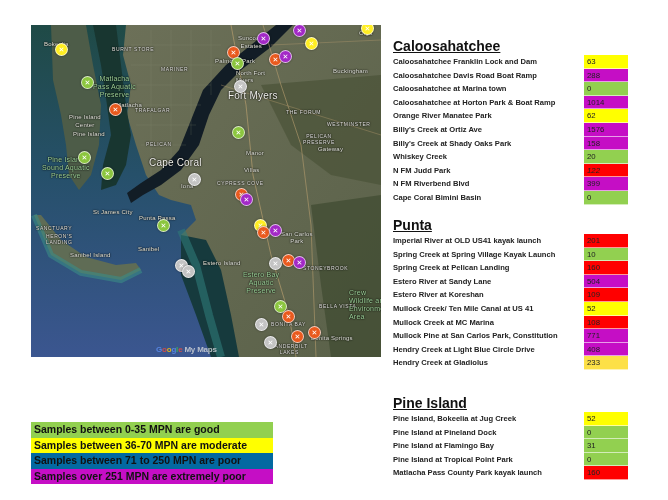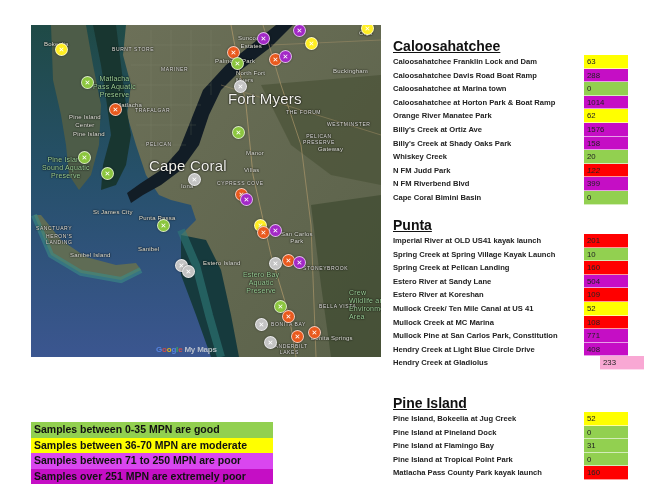--- a/index.html
+++ b/index.html
@@ -10,21 +10,21 @@
   .map {
     position: absolute; left: 31px; top: 25px; width: 350px; height: 332px;
     overflow: hidden;
     background: #1f3a33;
   }
   .map svg.base { position: absolute; left: 0; top: 0; width: 350px; height: 332px; }
   .map-label {
     position: absolute; color: #e8eadf; font-size: 6px; white-space: nowrap;
     text-shadow: 0 0 2px #000, 0 0 1px #000; letter-spacing: 0.2px;
   }
-  .map-label.big { font-size: 15px; color: #f2f2ec; }
+  .map-label.big { font-size: 10px; color: #f2f2ec; }
   .map-label.green { color: #9fd49a; font-size: 7px; text-align: center; line-height: 8px; }
   .map-label.caps { font-size: 5px; letter-spacing: 0.6px; color: #e6e6e0; }
   .marker {
     position: absolute; width: 13px; height: 13px; border-radius: 50%;
     border: 1px solid rgba(255,255,255,0.7);
     display: flex; align-items: center; justify-content: center;
     box-shadow: 0 0 2px rgba(0,0,0,0.5);
     cursor: pointer;
   }
   .marker span { color: #fff; font-size: 7px; line-height: 7px; font-weight: bold; }
@@ -274,21 +274,21 @@
     </div>
 
   <div class="gmm-logo">
     <span style="color:#5b8def">G</span><span style="color:#e84c3d">o</span><span style="color:#f4c20d">o</span><span style="color:#5b8def">g</span><span style="color:#3cba54">l</span><span style="color:#e84c3d">e</span><span style="color:#cfd2d6"> My Maps</span>
   </div>
 </div>
 
 <div class="legend">
   <div class="legend-row" style="background:#92d050;">Samples between 0-35 MPN are good</div>
   <div class="legend-row" style="background:#ffff00;">Samples between 36-70 MPN are moderate</div>
-  <div class="legend-row" style="background:#d946ef;">Samples between 71 to 250 MPN are poor</div>
+  <div class="legend-row" style="background:#0369a1;">Samples between 71 to 250 MPN are poor</div>
   <div class="legend-row" style="background:#c50ec5;">Samples over 251 MPN are extremely poor</div>
 </div>
 
 <div class="tables">
 
   <div class="section" style="top:39px;">
     <div class="section-title">Caloosahatchee</div>
     <div class="row">
         <span class="row-label">Caloosahatchee Franklin Lock and Dam</span>
         <span class="row-value" style="background:#ffff00;">63</span>
@@ -368,21 +368,21 @@
     <div class="row">
         <span class="row-label">Mullock Pine at San Carlos Park, Constitution</span>
         <span class="row-value" style="background:#c50ec5;">771</span>
       </div>
     <div class="row">
         <span class="row-label">Hendry Creek at Light Blue Circle Drive</span>
         <span class="row-value" style="background:#c50ec5;">408</span>
       </div>
     <div class="row">
         <span class="row-label">Hendry Creek at Gladiolus</span>
-        <span class="row-value" style="background:#f9a8d4;margin-left:16px;">233</span>
+        <span class="row-value" style="background:#fde047;">233</span>
       </div>
   </div>
 
   <div class="section" style="top:396px;">
     <div class="section-title">Pine Island</div>
     <div class="row">
         <span class="row-label">Pine Island, Bokeelia at Jug Creek</span>
         <span class="row-value" style="background:#ffff00;">52</span>
       </div>
     <div class="row">

